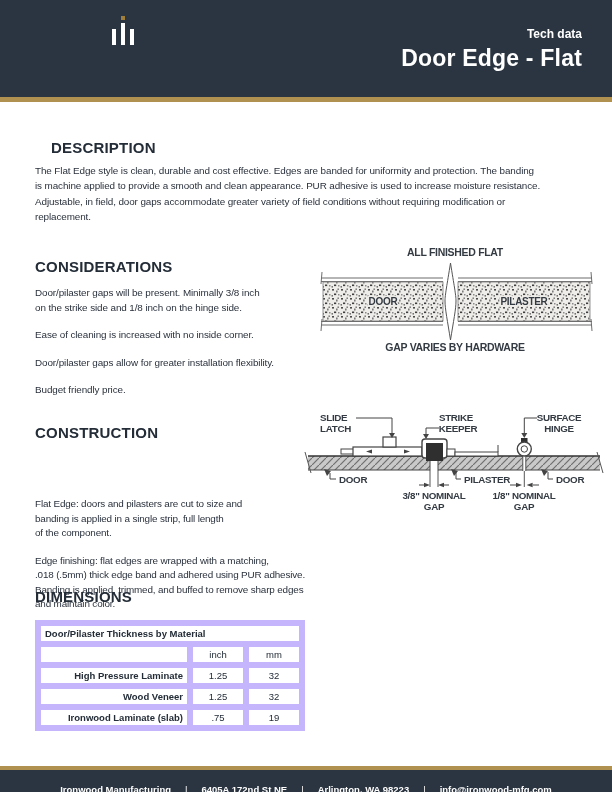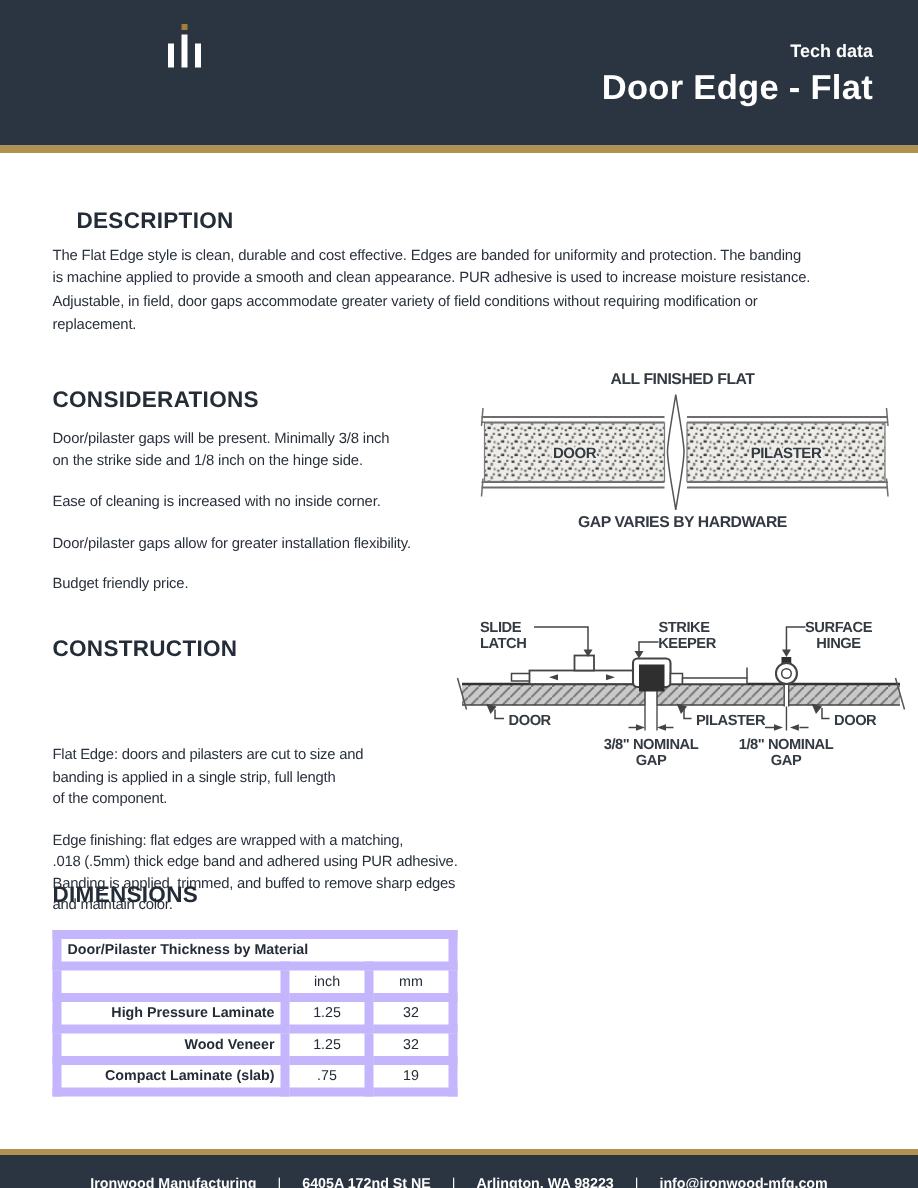--- a/index.html
+++ b/index.html
@@ -234,21 +234,21 @@
       <td class="t-material">High Pressure Laminate</td>
       <td class="t-val">1.25</td>
       <td class="t-val">32</td>
     </tr>
     <tr>
       <td class="t-material">Wood Veneer</td>
       <td class="t-val">1.25</td>
       <td class="t-val">32</td>
     </tr>
     <tr>
-      <td class="t-material">Compact Laminate (slab)</td>
+      <td class="t-material">Ironwood Laminate (slab)</td>
       <td class="t-val">.75</td>
       <td class="t-val">19</td>
     </tr>
   </tbody>
     </table>
 
   <div class="footer-rule"></div>
   <div class="footer">
     <span>Ironwood Manufacturing</span>
     <span class="sep">|</span>

